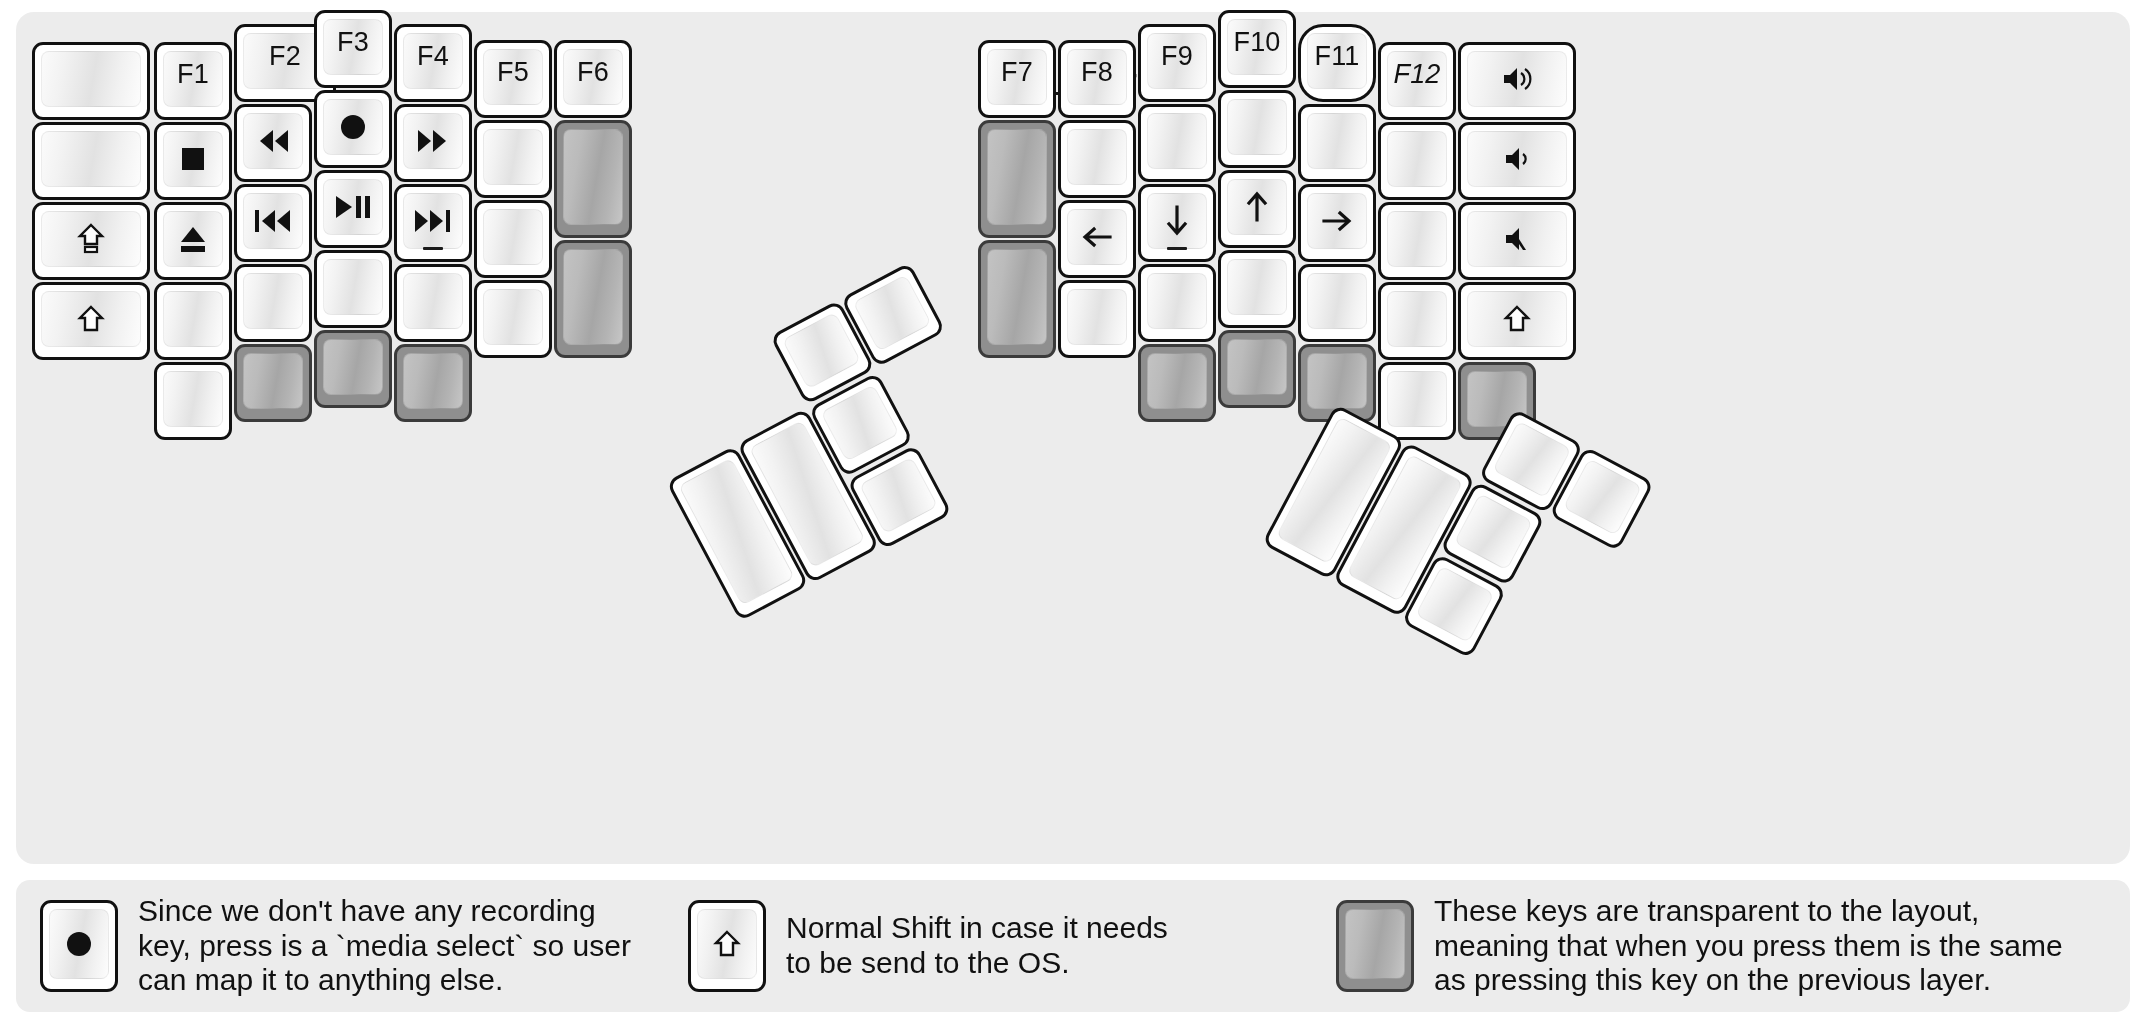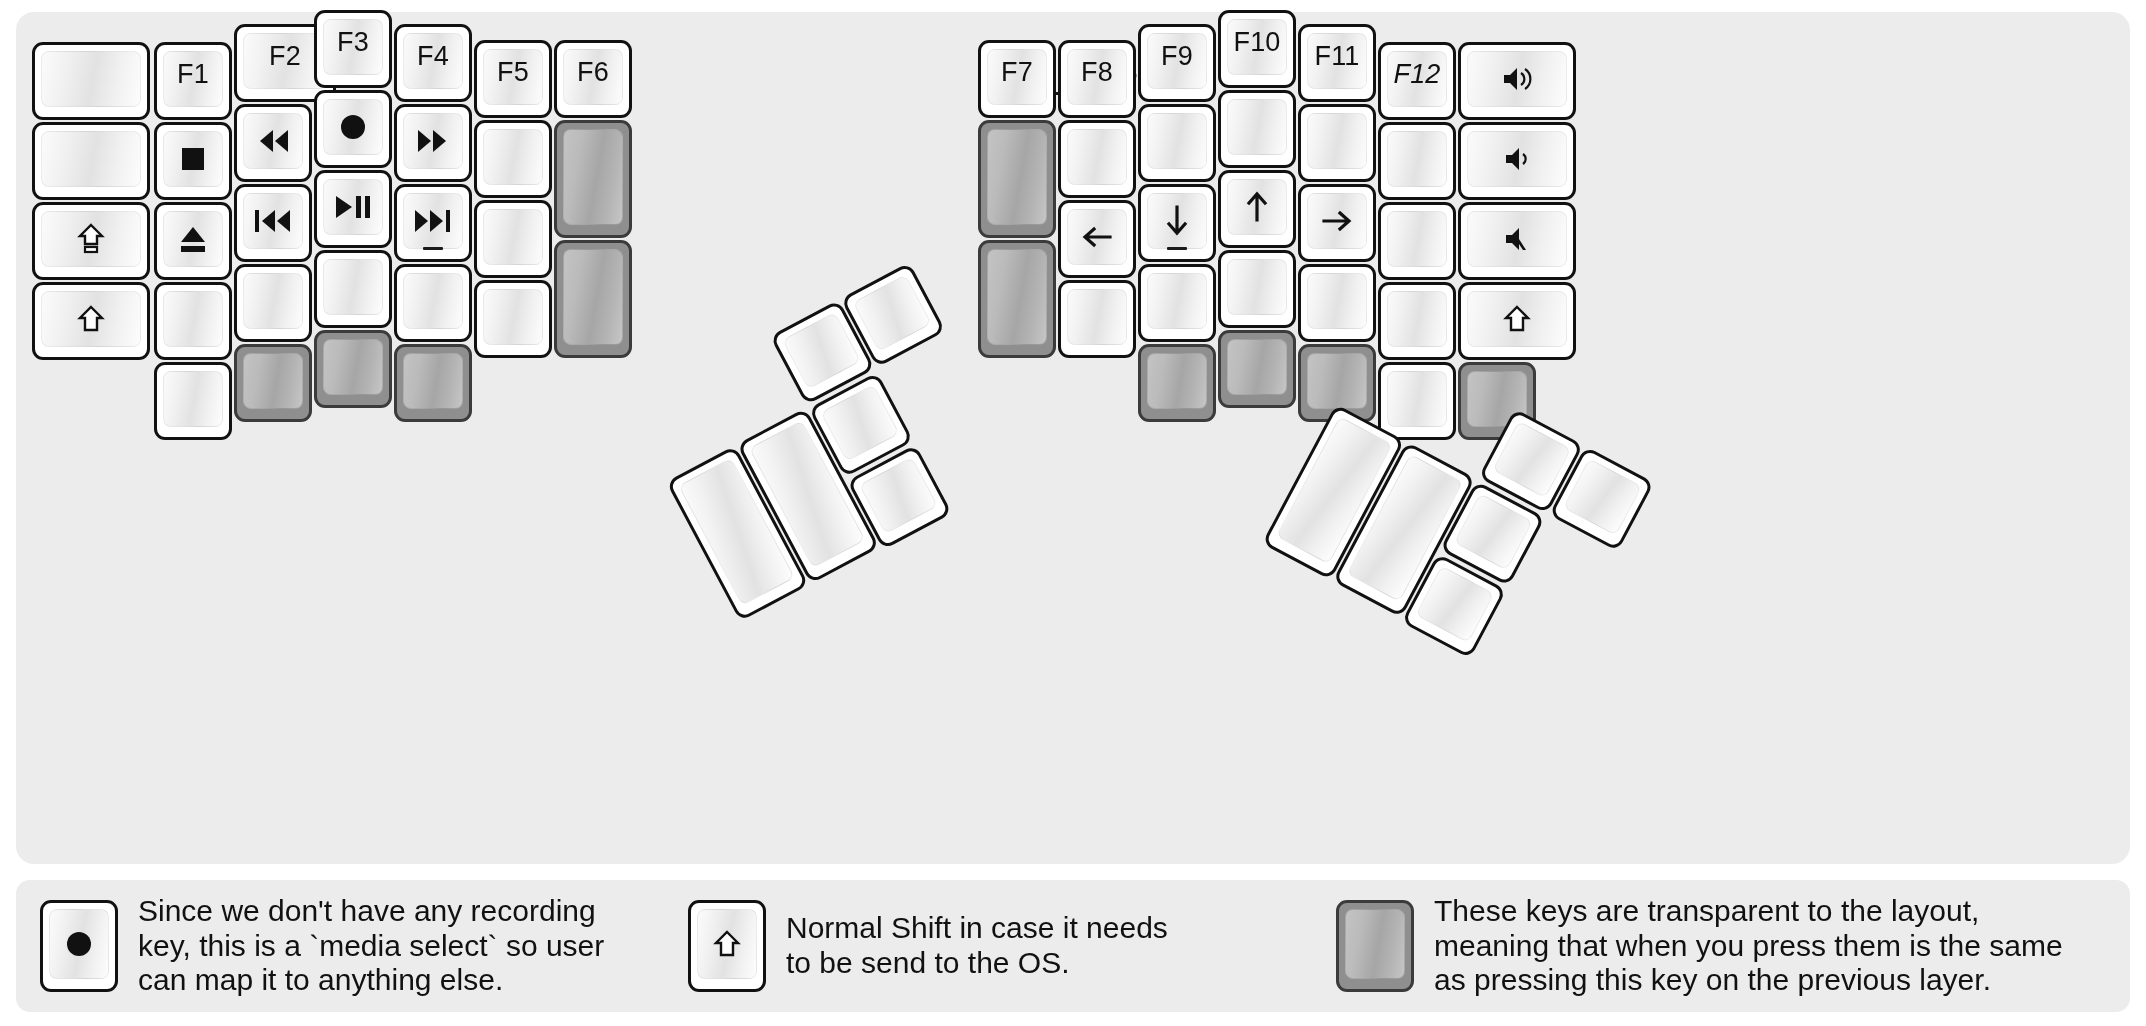--- a/index.html
+++ b/index.html
@@ -315,21 +315,21 @@
               </span>
             </span>
           </div>
         </div>
         <div class="key" style="left: 1202px; top: 238px; width: 78px; height: 78px;">
           <div class="cap"></div>
         </div>
         <div class="key trans" style="left: 1202px; top: 318px; width: 78px; height: 78px;">
           <div class="cap"></div>
         </div>
-        <div class="key f" style="left: 1282px; top: 12px; width: 78px; height: 78px;">
+        <div class="key f" style="left: 1282px; top: 12px; width: 78px; height: 78px; border-radius: 25px;">
           <div class="cap">
             <span class="lbl">F11</span>
           </div>
         </div>
         <div class="key" style="left: 1282px; top: 92px; width: 78px; height: 78px;">
           <div class="cap"></div>
         </div>
         <div class="key" style="left: 1282px; top: 172px; width: 78px; height: 78px;">
           <div class="cap">
             <span>
@@ -467,21 +467,21 @@
                 <span class="sym">
                   <svg width="28" height="28" viewBox="0 0 28 28">
                     <circle cx="14" cy="14" r="12" fill="#111"></circle>
                   </svg>
                 </span>
               </span>
             </div>
           </div>
         </div>
         <div class="lgtext">Since we don't have any recording
-key, this is a `media select` so user
+key, press is a `media select` so user
 can map it to anything else.</div>
       </div>
       <div class="lg" style="left: 672px; top: 14px; height: 104px;">
         <div class="lgkey">
           <div class="key" style="left: 0px; top: 0px; width: 78px; height: 92px;">
             <div class="cap">
               <span>
                 <span class="sym">
                   <svg width="28" height="28" viewBox="0 0 28 28">
                     <path d="M14 2 L25 13 H20 V25 H8 V13 H3 Z" fill="#fdfdfd" stroke="#111" stroke-width="2.4" stroke-linejoin="miter"></path>

